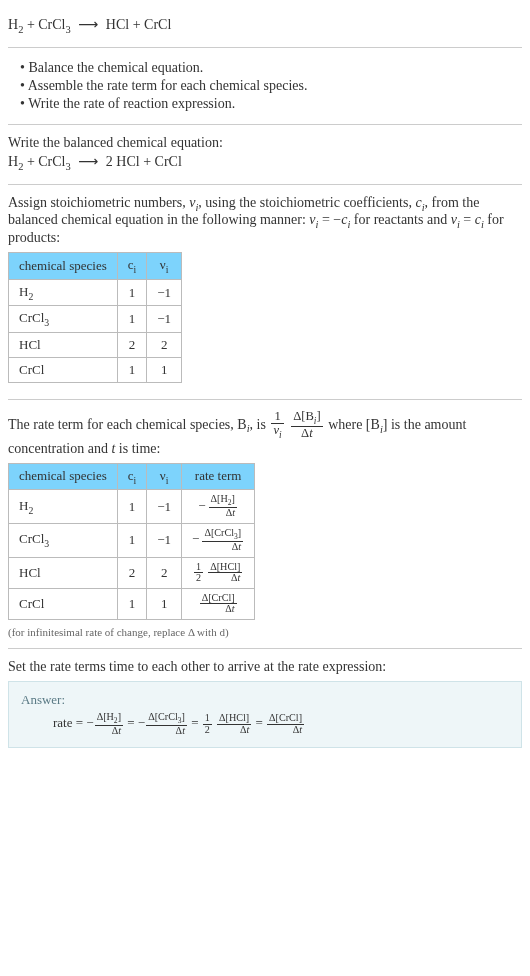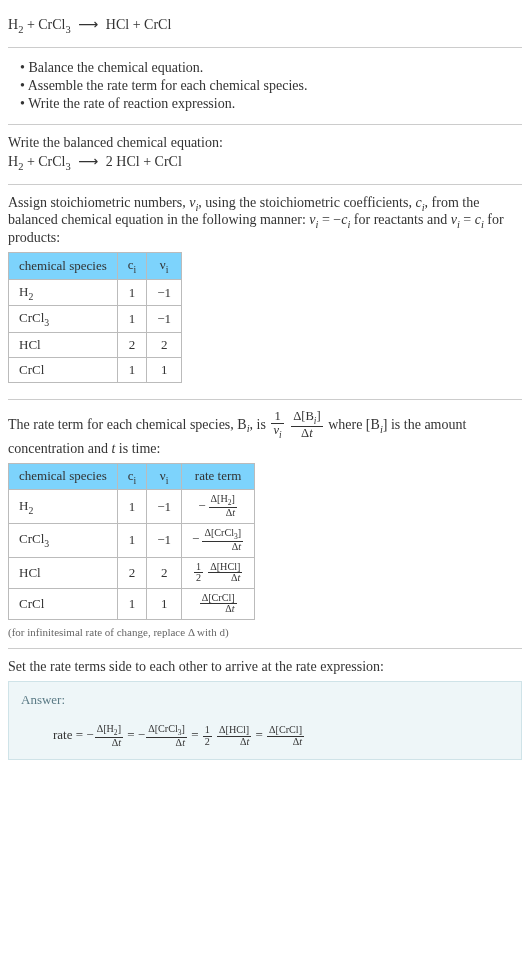--- a/index.html
+++ b/index.html
@@ -66,21 +66,21 @@
   }
   .answer-box {
     background: #eef6f8;
     border: 1px solid #cfe3e8;
     padding: 10px 12px;
     margin-top: 6px;
     font-size: 13px;
   }
   .answer-box .label {
     color: #5a7a85;
-    margin-bottom: 16px;
+    margin-bottom: 4px;
   }
   .answer-box .note {
     color: #5a7a85;
     font-size: 11px;
     margin-top: 6px;
     padding-left: 32px;
   }
   .inline { white-space: nowrap; }
   .math-i { font-style: italic; }
   .arrow { padding: 0 4px; }
@@ -184,18 +184,18 @@
           <td>1</td>
           <td><span class="sfrac"><span class="n">Δ[CrCl]</span><span class="d">Δ<span class="math-i">t</span></span></span></td>
         </tr>
       </tbody>
   </table>
   <div class="smallnote">(for infinitesimal rate of change, replace Δ with d)</div>
 </div>
 <hr>
 
 <div class="section">
-  <div>Set the rate terms side to each other to arrive at the rate expression:</div>
+  <div>Set the rate terms time to each other to arrive at the rate expression:</div>
   <div class="answer-box">
     <div class="label">Answer:</div>
     <div class="rate-line inline">rate = −<span class="sfrac"><span class="n">Δ[H<sub>2</sub>]</span><span class="d">Δ<span class="math-i">t</span></span></span> = −<span class="sfrac"><span class="n">Δ[CrCl<sub>3</sub>]</span><span class="d">Δ<span class="math-i">t</span></span></span> = <span class="sfrac"><span class="n">1</span><span class="d">2</span></span> <span class="sfrac"><span class="n">Δ[HCl]</span><span class="d">Δ<span class="math-i">t</span></span></span> = <span class="sfrac"><span class="n">Δ[CrCl]</span><span class="d">Δ<span class="math-i">t</span></span></span></div>
   </div>
 </div>
 
 </body></html>

